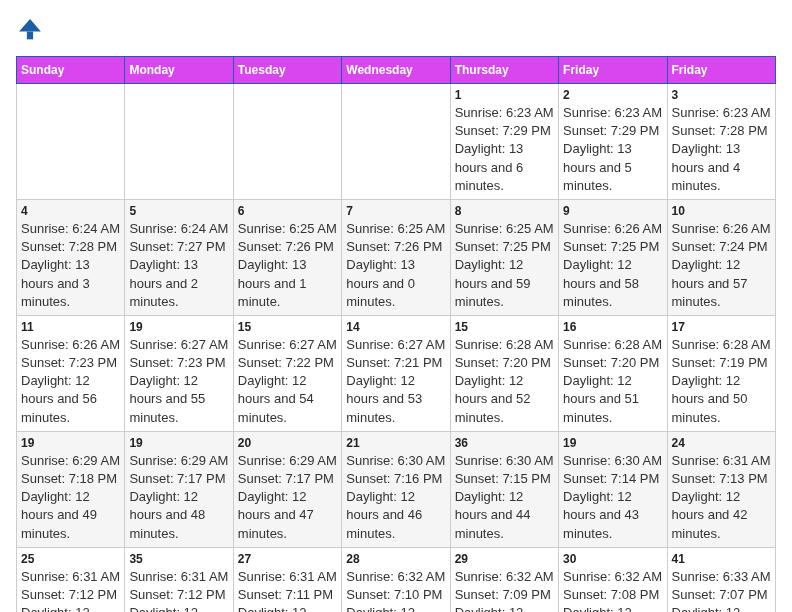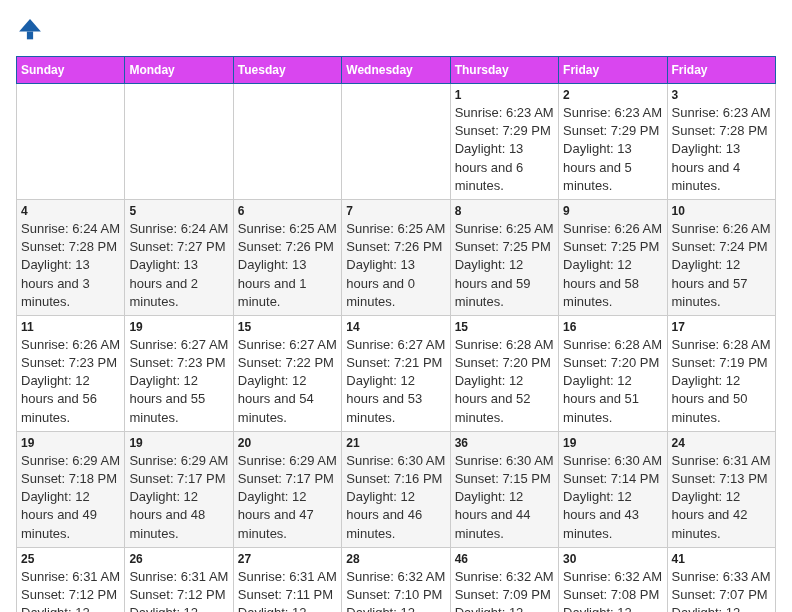--- a/index.html
+++ b/index.html
@@ -275,39 +275,39 @@
         </td>
       </tr>
       <tr>
         <td>
           <div class="day-num">25</div>
           <div class="day-info" style="white-space: pre-line;">Sunrise: 6:31 AM
 Sunset: 7:12 PM
 Daylight: 12 hours and 41 minutes.</div>
         </td>
         <td>
-          <div class="day-num">26</div>
+          <div class="day-num">35</div>
           <div class="day-info" style="white-space: pre-line;">Sunrise: 6:31 AM
 Sunset: 7:12 PM
 Daylight: 12 hours and 40 minutes.</div>
         </td>
         <td>
           <div class="day-num">27</div>
           <div class="day-info" style="white-space: pre-line;">Sunrise: 6:31 AM
 Sunset: 7:11 PM
 Daylight: 12 hours and 39 minutes.</div>
         </td>
         <td>
           <div class="day-num">28</div>
           <div class="day-info" style="white-space: pre-line;">Sunrise: 6:32 AM
 Sunset: 7:10 PM
 Daylight: 12 hours and 38 minutes.</div>
         </td>
         <td>
-          <div class="day-num">46</div>
+          <div class="day-num">29</div>
           <div class="day-info" style="white-space: pre-line;">Sunrise: 6:32 AM
 Sunset: 7:09 PM
 Daylight: 12 hours and 36 minutes.</div>
         </td>
         <td>
           <div class="day-num">30</div>
           <div class="day-info" style="white-space: pre-line;">Sunrise: 6:32 AM
 Sunset: 7:08 PM
 Daylight: 12 hours and 35 minutes.</div>
         </td>

